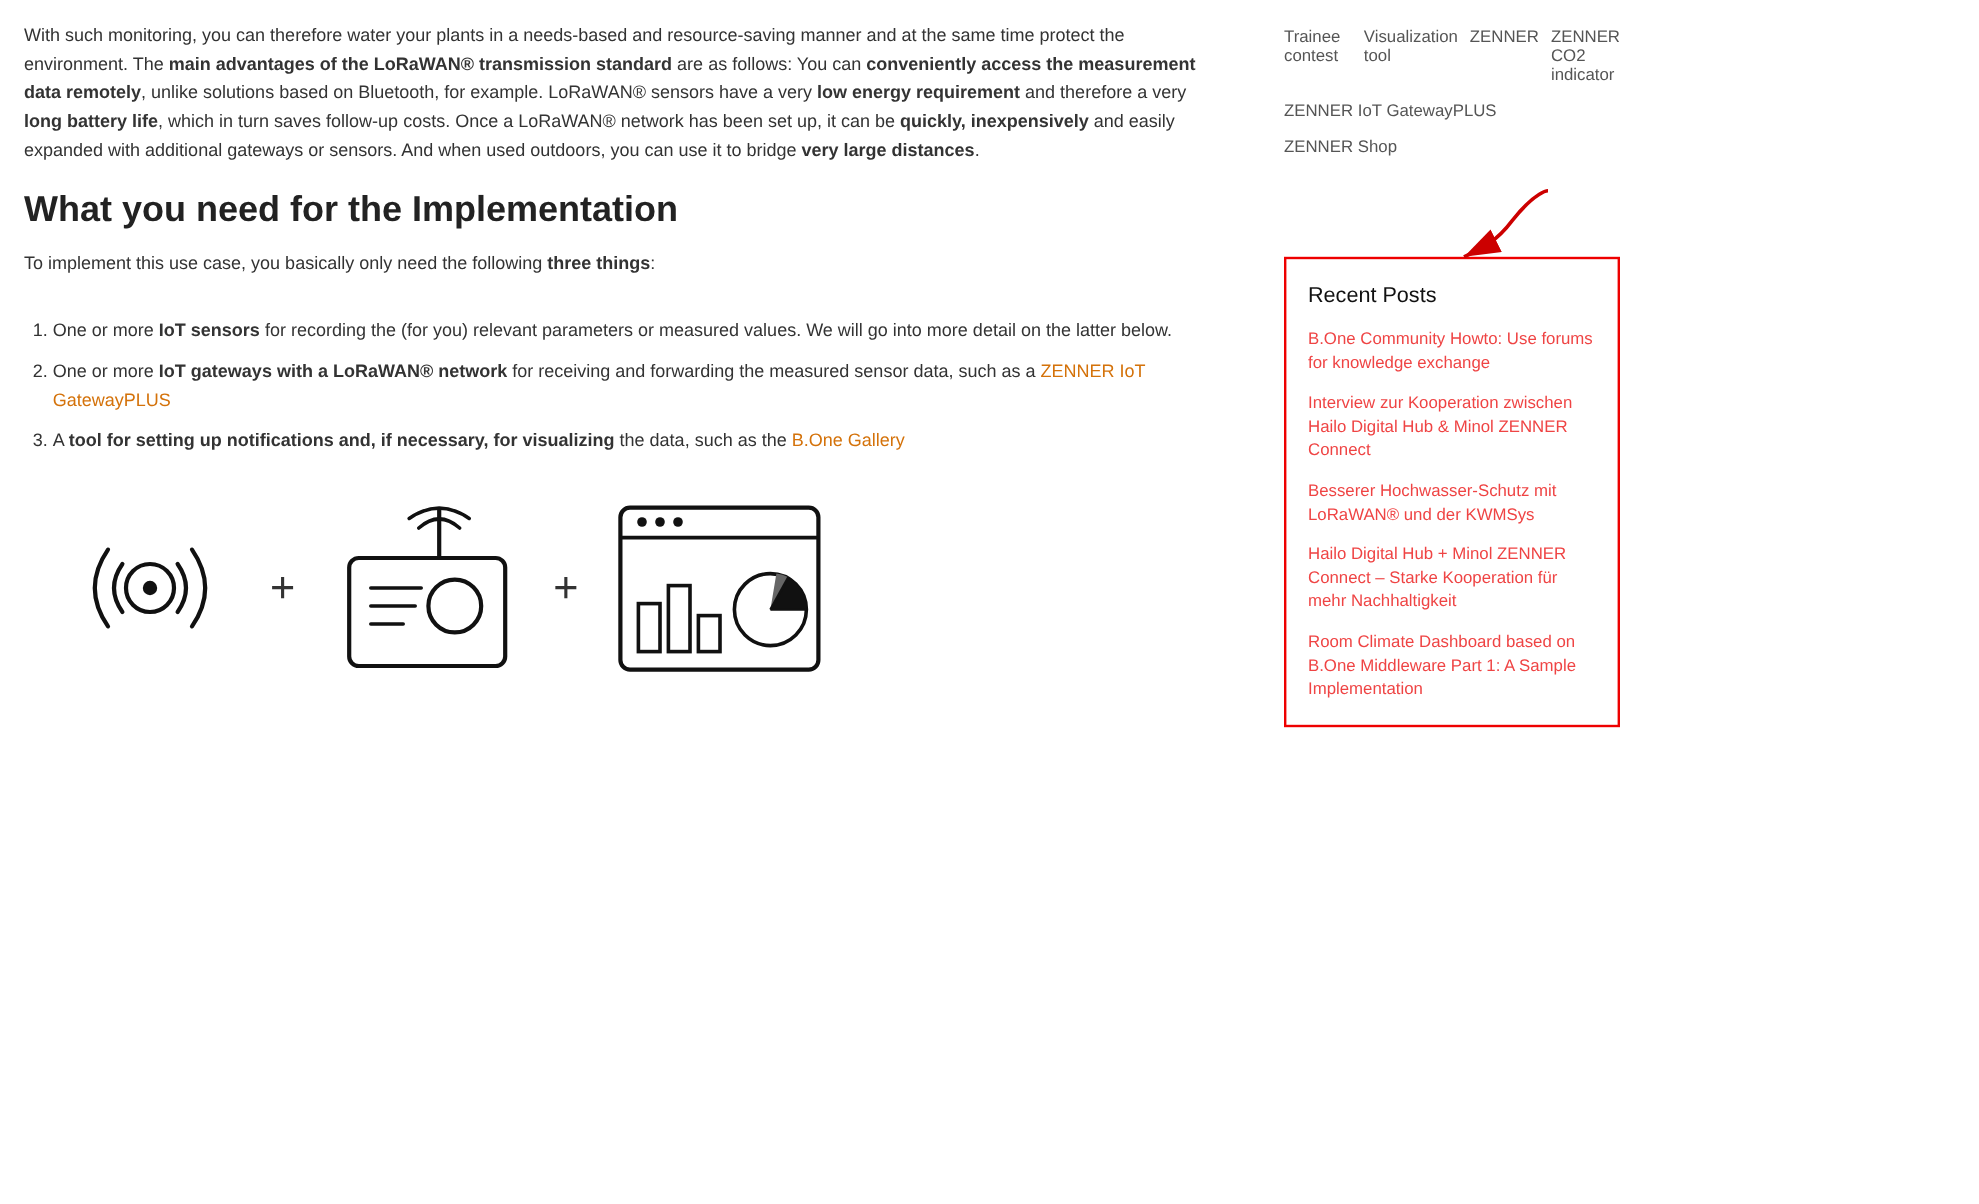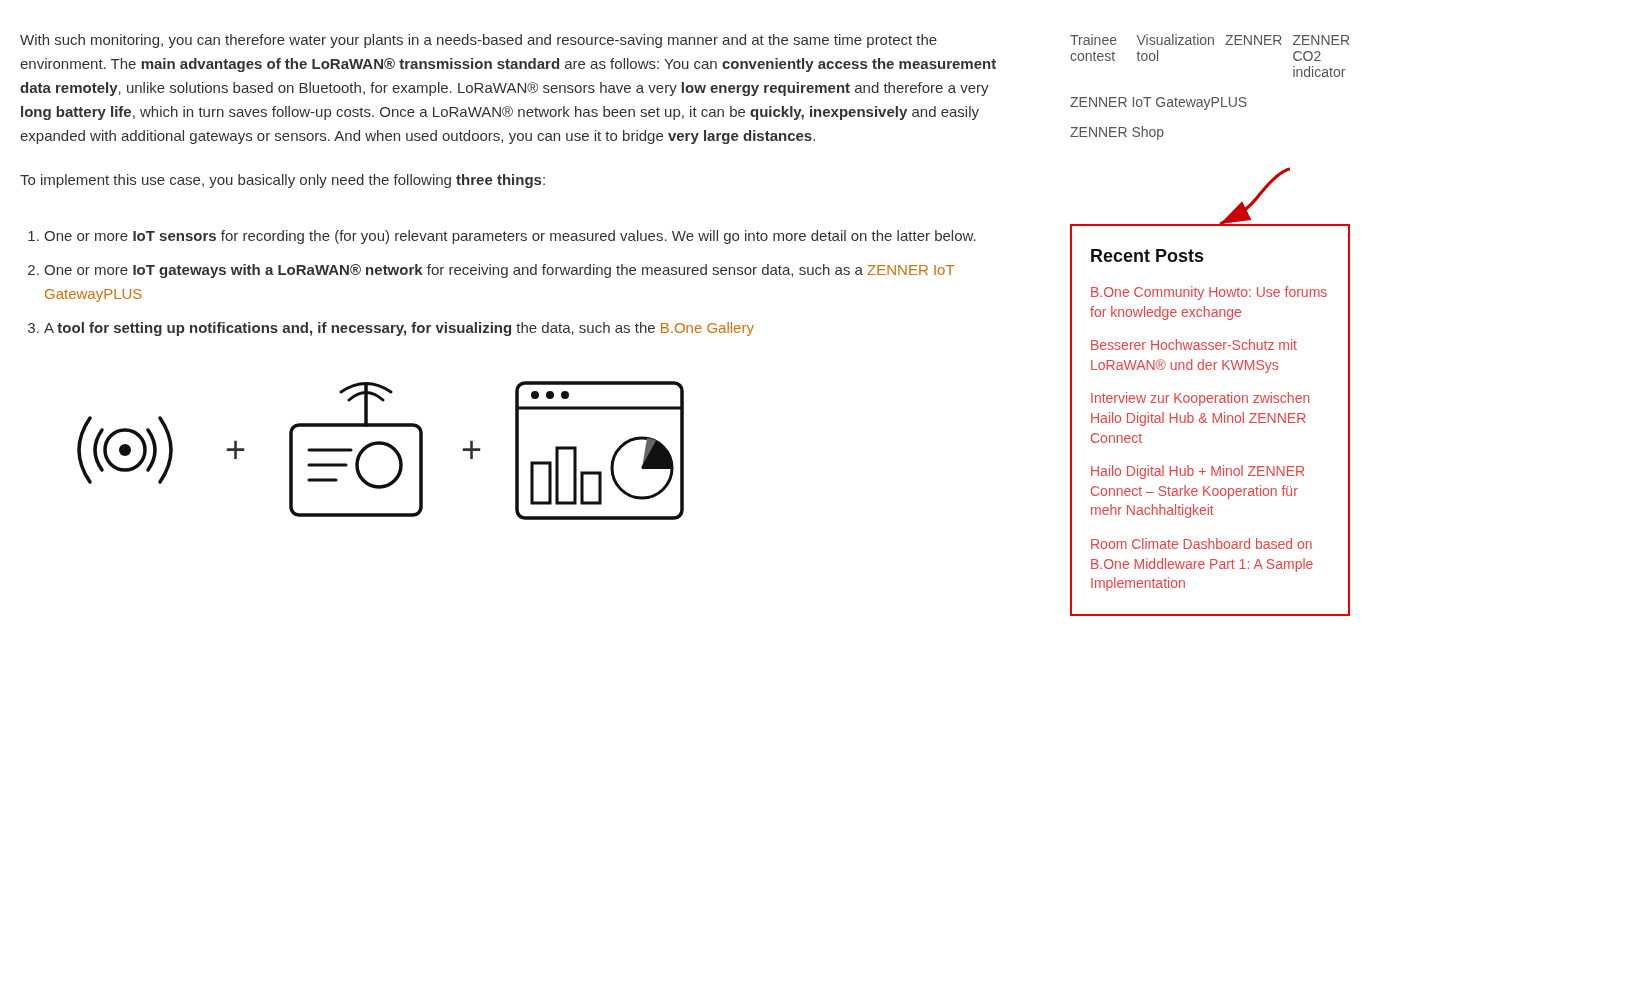--- a/index.html
+++ b/index.html
@@ -5,21 +5,21 @@
     * { box-sizing: border-box; margin: 0; padding: 0; }
     body {
       font-family: -apple-system, BlinkMacSystemFont, 'Segoe UI', Arial, sans-serif;
       font-size: 15px;
       color: #333;
       background: #fff;
     }
     .page-wrapper {
       display: flex;
       max-width: 1649px;
-      padding: 18px 0;
+      padding: 8px 0;
     }
     .main-content {
       flex: 1;
       padding: 10px 30px 30px 20px;
       max-width: 1050px;
     }
     .sidebar {
       width: 320px;
       min-width: 280px;
       padding: 10px 20px;
@@ -107,21 +107,21 @@
       top: 0;
     }
     
     .recent-posts-box {
       border: 2px solid #e00;
       padding: 20px 18px;
       background: #fff;
     }
     .recent-posts-title {
       font-size: 18px;
-      font-weight: 700;
+      font-weight: 400;
       color: #111;
       margin-bottom: 16px;
     }
     .recent-post-item {
       font-size: 14px;
       color: #ef4444;
       line-height: 1.4;
       margin-bottom: 14px;
       cursor: pointer;
       text-decoration: none;
@@ -134,20 +134,21 @@
 </head>
 <body>
 
 <div class="page-wrapper">
 
   <div class="main-content">
     <p class="intro-paragraph">
       With such monitoring, you can therefore water your plants in a needs-based and resource-saving manner and at the same time protect the environment. The <strong>main advantages of the LoRaWAN® transmission standard</strong> are as follows: You can <strong>conveniently access the measurement data remotely</strong>, unlike solutions based on Bluetooth, for example. LoRaWAN® sensors have a very <strong>low energy requirement</strong> and therefore a very <strong>long battery life</strong>, which in turn saves follow-up costs. Once a LoRaWAN® network has been set up, it can be <strong>quickly, inexpensively</strong> and easily expanded with additional gateways or sensors. And when used outdoors, you can use it to bridge <strong>very large distances</strong>.
     </p>
 
+    <h2 class="section-heading">What you need for the Implementation</h2>
 
     <p class="implementation-intro">
       To implement this use case, you basically only need the following <strong>three things</strong>:
     </p>
 
     <ol class="implementation-list">
       <li>
         One or more <strong>IoT sensors</strong> for recording the (for you) relevant parameters or measured values. We will go into more detail on the latter below.
       </li>
       <li>
@@ -242,19 +243,19 @@
           </marker>
         </defs>
         <path d="M 80 5 C 80 5, 70 5, 50 30 C 35 50, 20 55, 10 60" stroke="#cc0000" stroke-width="3" fill="none" marker-end="url(#arrowhead)"></path>
       </svg>
     </div>
 
     <div class="recent-posts-box">
       <h3 class="recent-posts-title">Recent Posts</h3>
 
       <a href="#" class="recent-post-item">B.One Community Howto: Use forums for knowledge exchange</a>
+      <a href="#" class="recent-post-item">Interview zur Kooperation zwischen Hailo Digital Hub &amp; Minol ZENNER Connect</a>
       <a href="#" class="recent-post-item">Besserer Hochwasser-Schutz mit LoRaWAN® und der KWMSys</a>
-      <a href="#" class="recent-post-item">Interview zur Kooperation zwischen Hailo Digital Hub &amp; Minol ZENNER Connect</a>
       <a href="#" class="recent-post-item">Hailo Digital Hub + Minol ZENNER Connect – Starke Kooperation für mehr Nachhaltigkeit</a>
       <a href="#" class="recent-post-item">Room Climate Dashboard based on B.One Middleware Part 1: A Sample Implementation</a>
     </div>
   </div>
 </div>
 
 </body></html>

